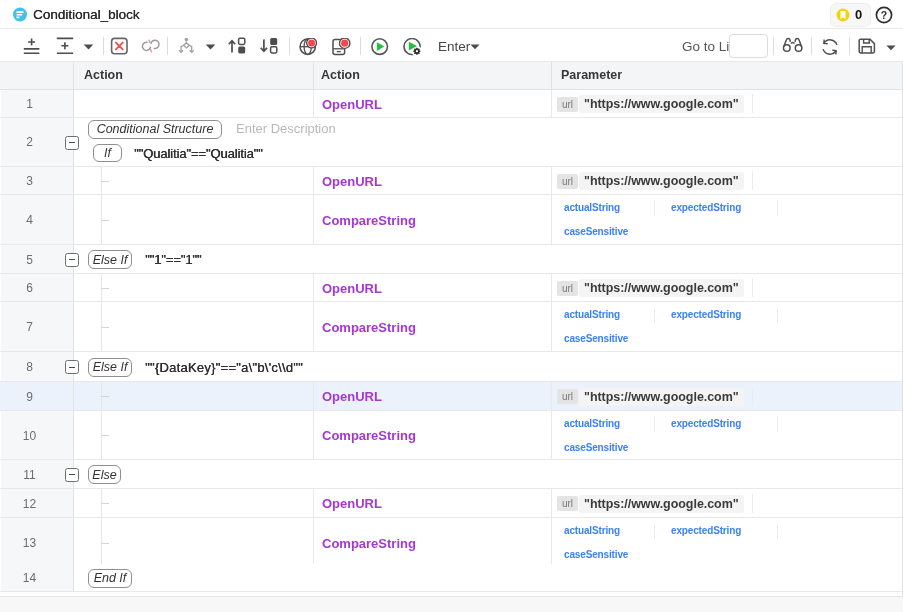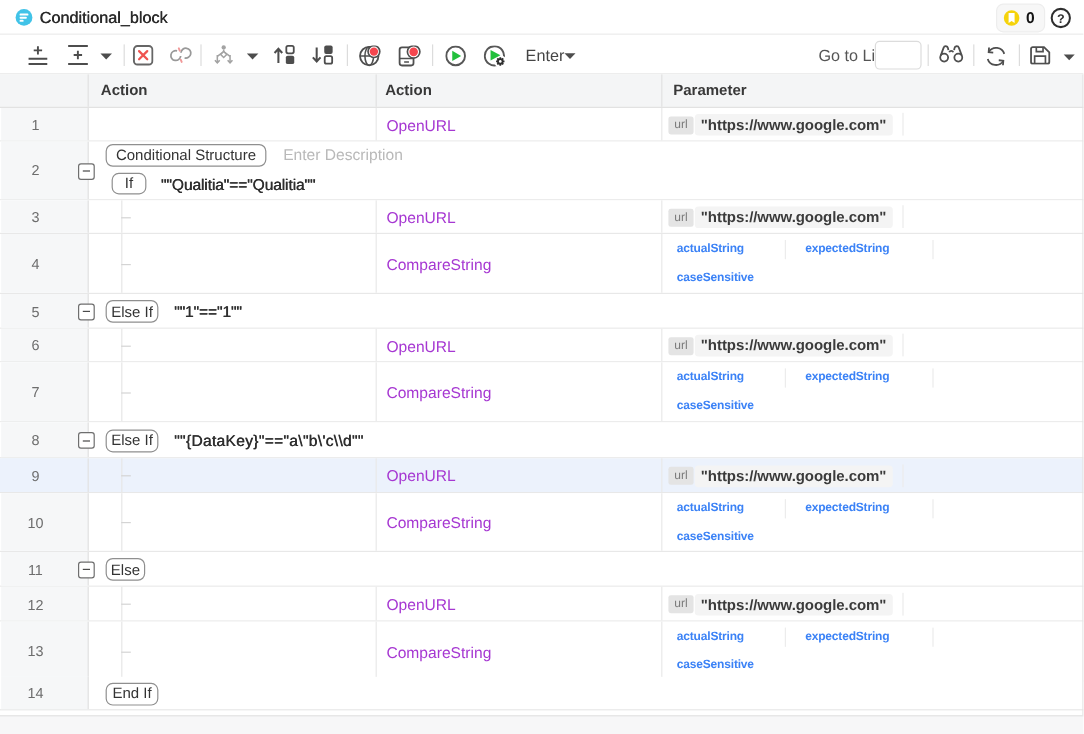--- a/index.html
+++ b/index.html
@@ -7,29 +7,29 @@
        font-family:"Liberation Sans",sans-serif;}
   .abs{position:absolute;}
   .txt{position:absolute;white-space:nowrap;}
   .row{position:absolute;left:0;width:903px;border-bottom:1px solid #e8e8e8;box-sizing:border-box;background:#fff;}
   .gut{position:absolute;left:0;top:0;bottom:0;width:73px;background:#f6f7f8;border-right:1px solid #e2e2e2;box-sizing:border-box;}
   .num{position:absolute;left:0;width:59px;text-align:center;font-size:12px;color:#6d6d6d;}
   .v1{position:absolute;left:313px;top:0;bottom:0;width:1px;background:#e9e9e9;}
   .v2{position:absolute;left:551px;top:0;bottom:0;width:1px;background:#e9e9e9;}
   .guide{position:absolute;left:101px;top:0;bottom:0;width:1px;background:#e6e6e6;}
   .dash{position:absolute;left:101px;width:8px;height:1px;background:#d4d4d4;}
-  .action{position:absolute;left:322px;font-size:13px;font-weight:400;color:#a637d2;white-space:nowrap;}
+  .action{position:absolute;left:322px;font-size:13px;font-weight:700;color:#a637d2;white-space:nowrap;}
   .ptag{position:absolute;width:21px;height:15px;background:#e4e4e4;border-radius:2px;
         font-size:10px;color:#7a7a7a;text-align:center;line-height:15px;}
   .pval{position:absolute;height:18px;background:#f4f4f4;border-radius:3px;line-height:18px;
         font-size:12.5px;font-weight:600;color:#3b3b3b;padding:0 5px;letter-spacing:-0.05px;white-space:nowrap;}
   .pname{position:absolute;font-size:10px;font-weight:600;color:#3b82f6;letter-spacing:-0.15px;white-space:nowrap;}
   .psep{position:absolute;width:1px;background:#ececec;}
   .chip{position:absolute;border:1px solid #8f8f8f;border-radius:6px;background:#fff;
-        font-size:12.5px;color:#333;white-space:nowrap;display:flex;align-items:center;justify-content:center;box-sizing:border-box;}
+        font-size:12.5px;color:#333;white-space:nowrap;display:flex;align-items:center;justify-content:center;box-sizing:border-box;font-style:italic;}
   .minus{position:absolute;width:14px;height:14px;border:1px solid #6e6e6e;border-radius:2.5px;background:#fff;box-sizing:border-box;}
   .minus::after{content:"";position:absolute;left:3px;right:3px;top:5.5px;height:1.3px;background:#4a4a4a;}
   .cond{position:absolute;font-size:13px;font-weight:400;color:#2f2f2f;letter-spacing:-0.1px;text-shadow:0.4px 0 0 #2f2f2f;white-space:nowrap;}
   .tsep{position:absolute;top:37px;height:18px;width:1px;background:#dcdcdc;}
 </style>
 </head>
 <body>
 <div id="app">
 
   <div class="abs" style="left:0;top:0;width:903px;height:29px;border-bottom:1px solid #e9e9e9;box-sizing:border-box;background:#fff;"></div>

